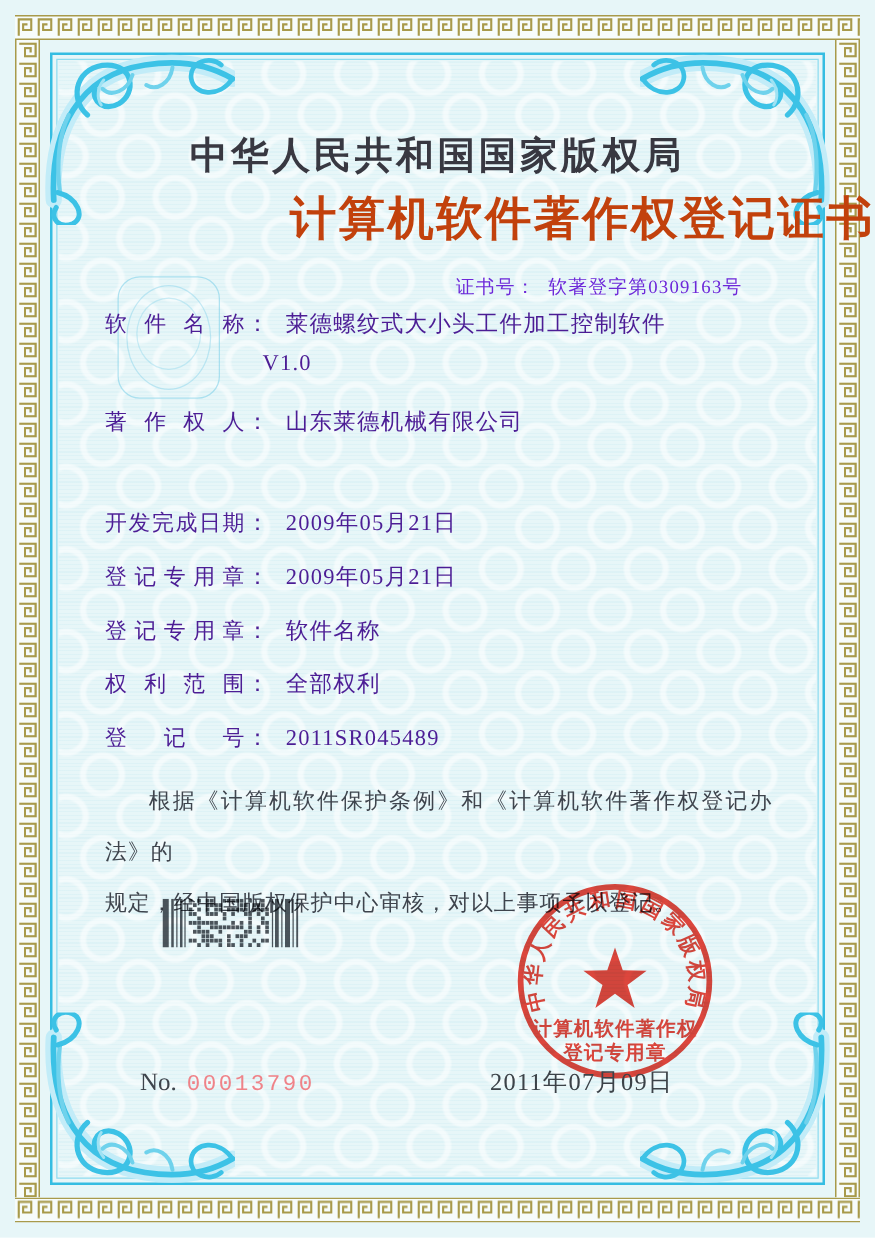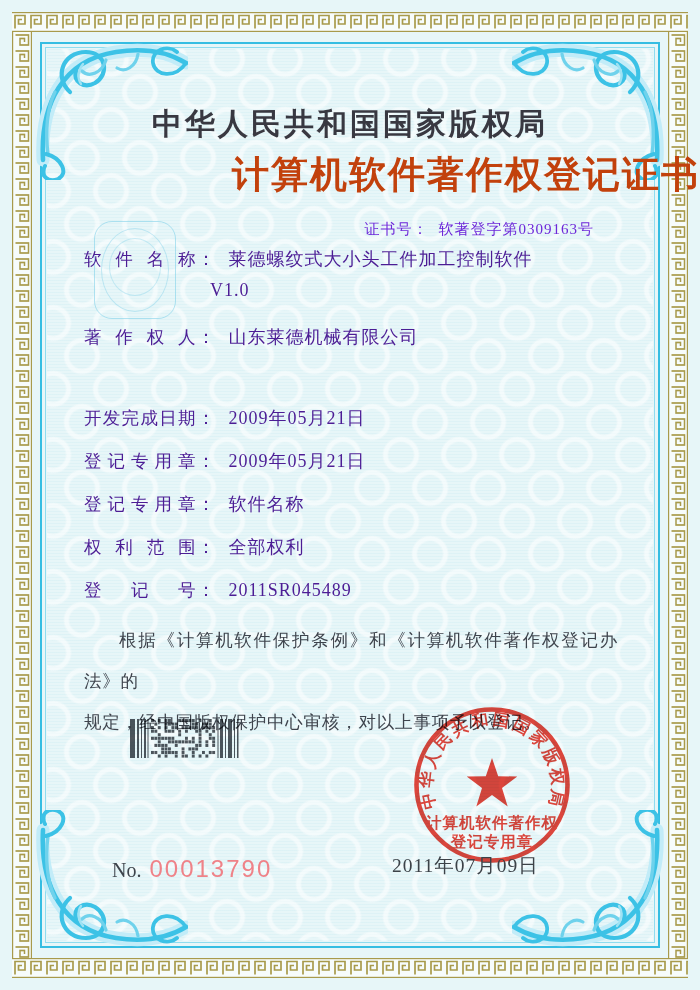--- a/index.html
+++ b/index.html
@@ -91,22 +91,22 @@
   }
   .statement .ln1{text-indent:2em;}
   .barcode{
     position:absolute;left:130px;top:719px;
     mix-blend-mode:multiply;opacity:.88;
   }
   .serial{
     position:absolute;left:112px;top:855px;font-size:20px;color:#3e444c;
   }
   .serial .sn{
-    color:#ef8288;font-family:Liberation Sans, sans-serif;
-    font-size:24px;letter-spacing:2px;margin-left:8px;
+    color:#ef8288;font-family:Liberation Mono, monospace;
+    font-size:18px;letter-spacing:2px;margin-left:8px;
   }
   .seal{position:absolute;left:397px;top:690px;mix-blend-mode:multiply;opacity:.93;}
   .issue-date{
     position:absolute;left:392px;top:852px;width:200px;
     font-size:19.5px;color:#3c4248;letter-spacing:1px;
   }
 </style>
 </head>
 <body>
 

